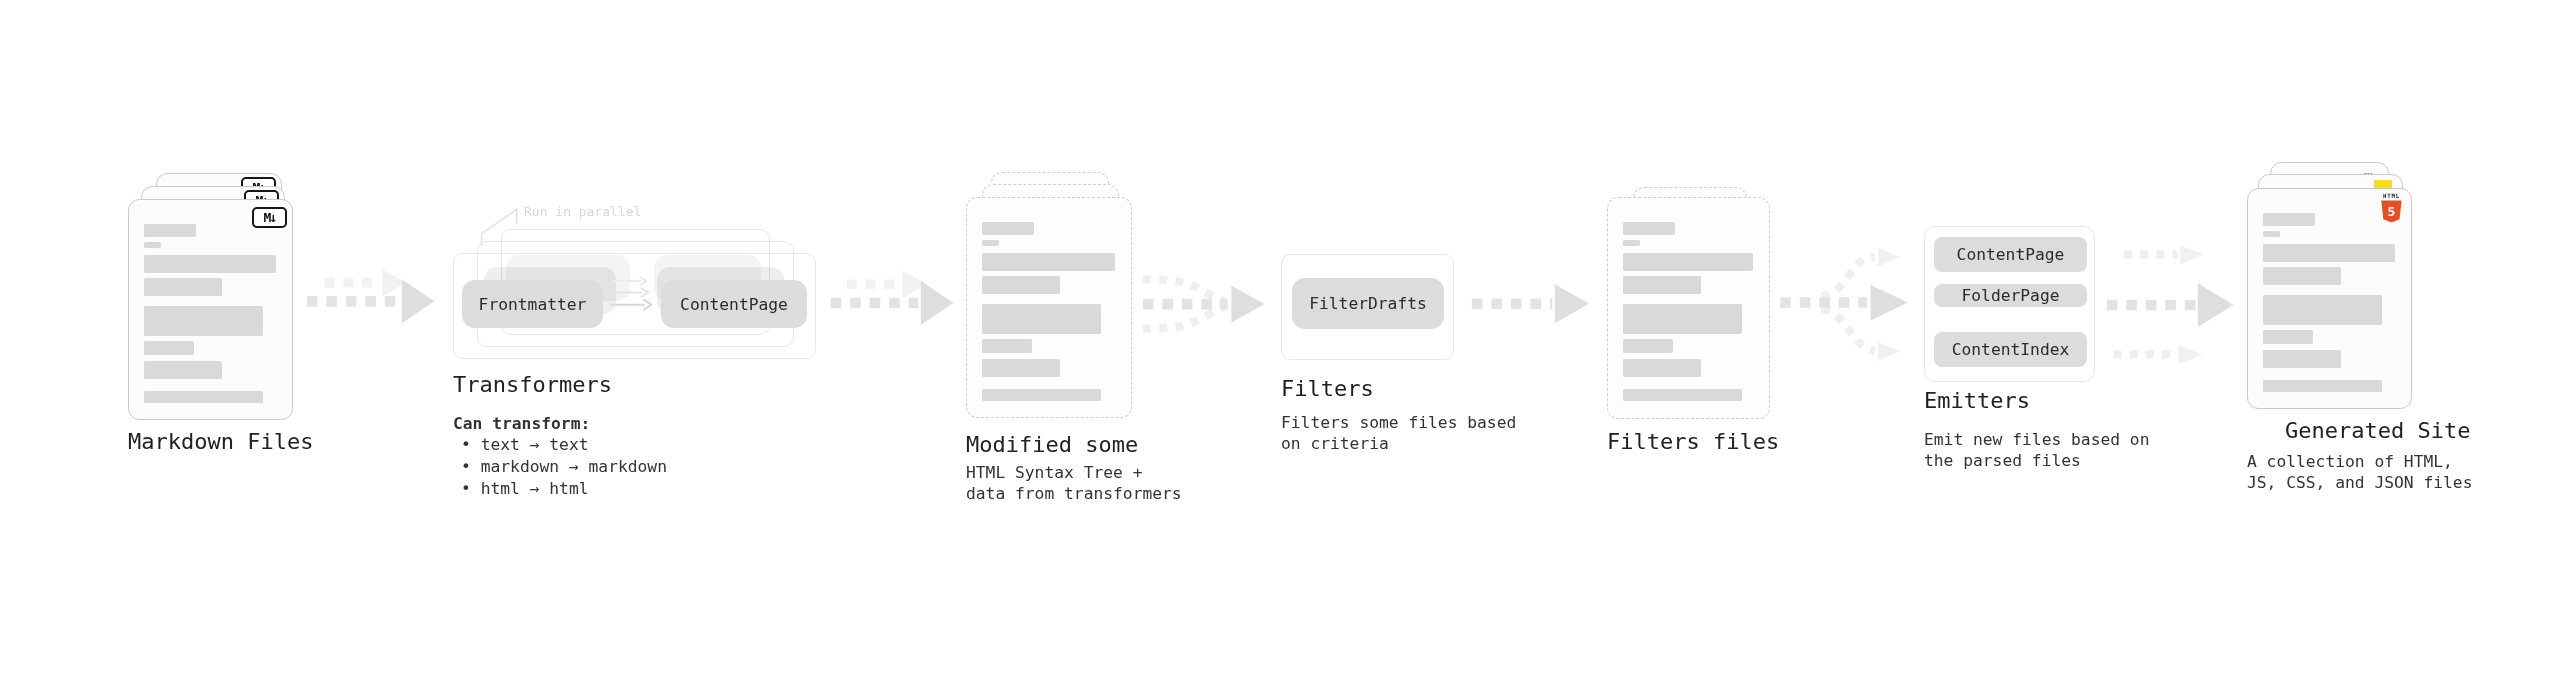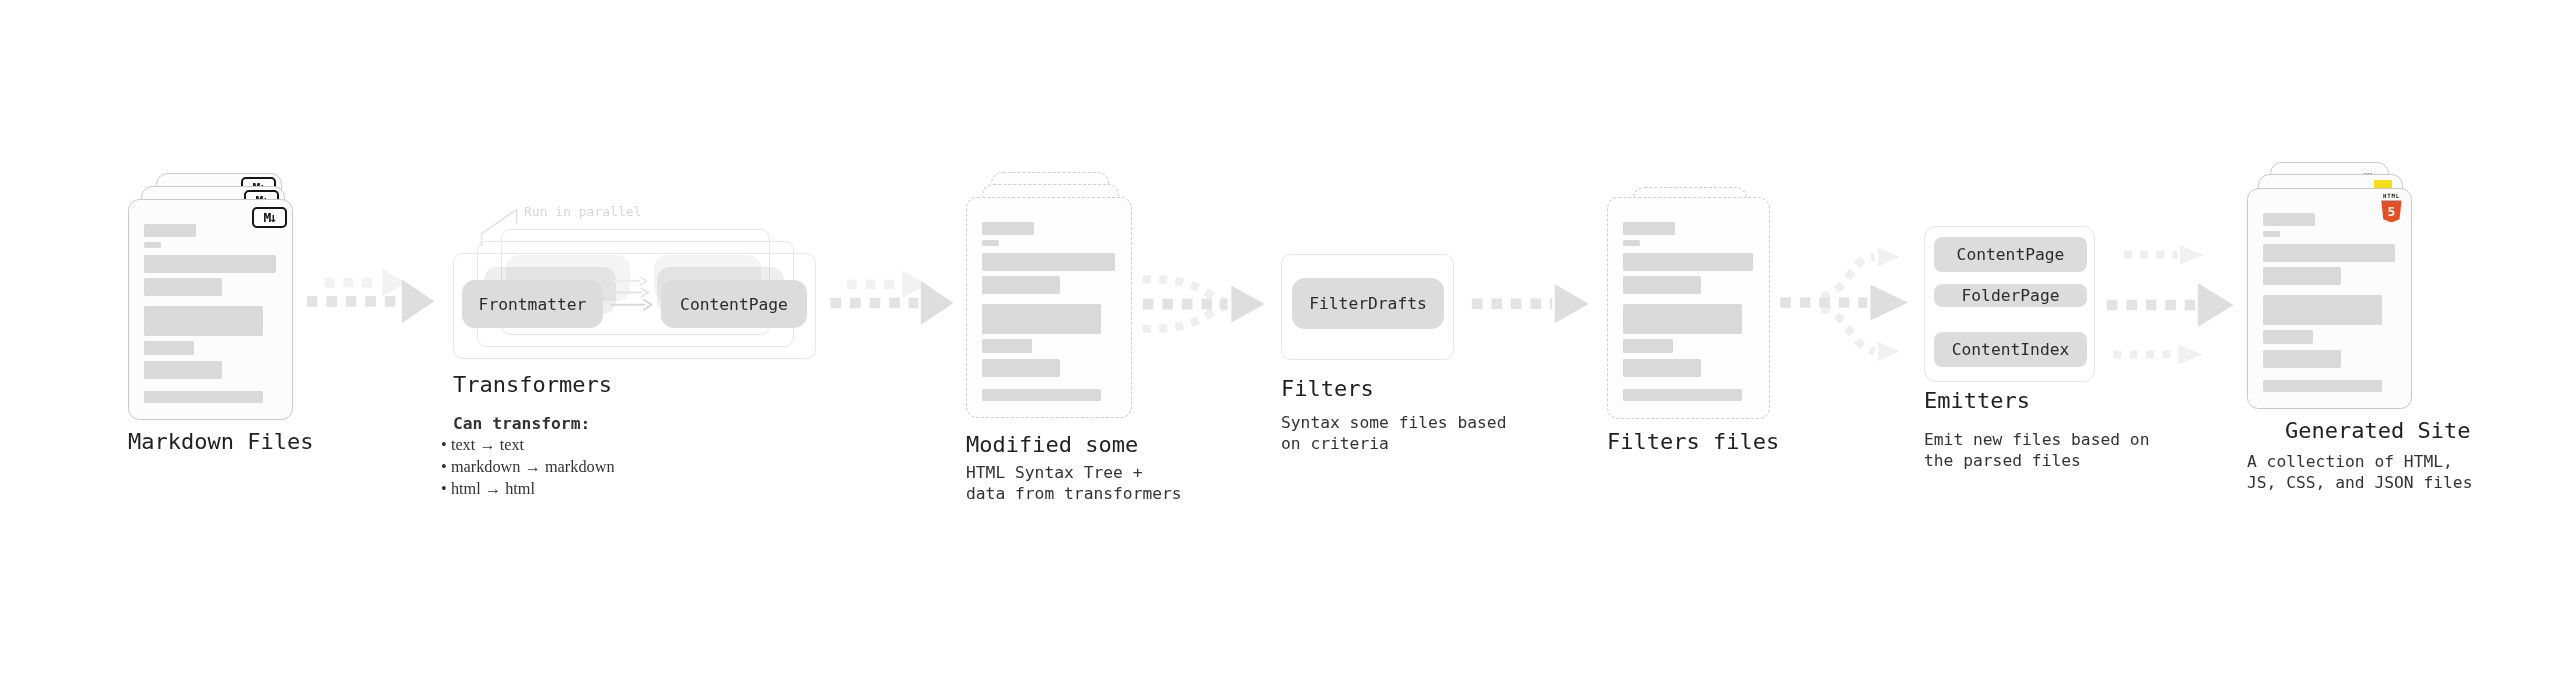--- a/index.html
+++ b/index.html
@@ -132,21 +132,21 @@
         <polyline class="mini l2" points="45,20 53,25 45,30"></polyline>
       <line class="mini l3" x1="8" y1="40" x2="48" y2="40"></line>
         <polyline class="mini l3" points="48,34 57,40 48,46"></polyline>
     </svg>
 
     <div class="node" style="left:462px;top:280px;width:141px;height:48px;">Frontmatter</div>
     <div class="node" style="left:661px;top:280px;width:146px;height:48px;">ContentPage</div>
 
     <h2 class="sec-label" style="left:453px;top:372px;">Transformers</h2>
     <div class="sec-desc" style="left:453px;top:413px;font-weight:bold;">Can transform:</div>
-    <ul class="bullets" style="left:433px;top:434px;font-family:Liberation Serif, serif;">
+    <ul class="bullets" style="left:453px;top:434px;">
       <li>text → text</li>
       <li>markdown → markdown</li>
       <li>html → html</li>
     </ul>
   </div>
 
   <svg class="arrow" style="left:825px;top:264px;" width="134" height="65" viewBox="0 0 165 80">
     <line class="dash-ghost" x1="27" y1="25" x2="92" y2="25"></line>
     <polygon class="head-ghost" points="95,8 95,42 126,25"></polygon>
     <line class="dash-main" x1="7" y1="48" x2="115" y2="48"></line>
@@ -177,21 +177,21 @@
     <path class="dash-light" d="M 6 9 C 45 9 62 12 84 25 C 98 33 104 37 112 38"></path>
     <path class="dash-light" d="M 6 70 C 45 70 62 67 84 54 C 98 46 104 42 112 41"></path>
     <line class="dash-main" x1="6" y1="39.5" x2="110" y2="39.5"></line>
     <polygon class="head-main" points="115,17 115,62 156,39.5"></polygon>
   </svg>
 
   <div>
     <div class="panel" style="left:1281px;top:254px;width:173px;height:106px;"></div>
     <div class="node" style="left:1292px;top:278px;width:152px;height:51px;">FilterDrafts</div>
     <h2 class="sec-label" style="left:1281px;top:376px;">Filters</h2>
-    <div class="sec-desc" style="left:1281px;top:412px;">Syntax some files based
+    <div class="sec-desc" style="left:1281px;top:412px;">Filters some files based
 on criteria</div>
   </div>
 
   <svg class="arrow" style="left:1467px;top:280px;" width="126" height="49" viewBox="0 0 155 60">
     <line class="dash-main" x1="6" y1="29" x2="105" y2="29"></line>
     <polygon class="head-main" points="108,5 108,53 150,29"></polygon>
   </svg>
 
   <div>
     <div class="doc dashed" style="left:1633px;top:187px;width:114px;height:73px;"></div>

